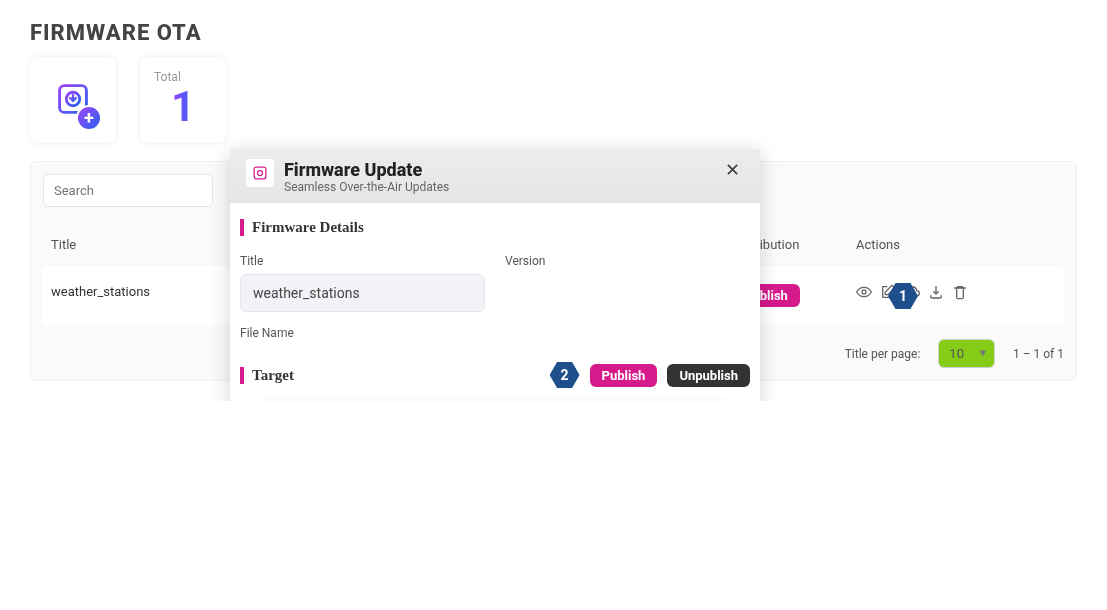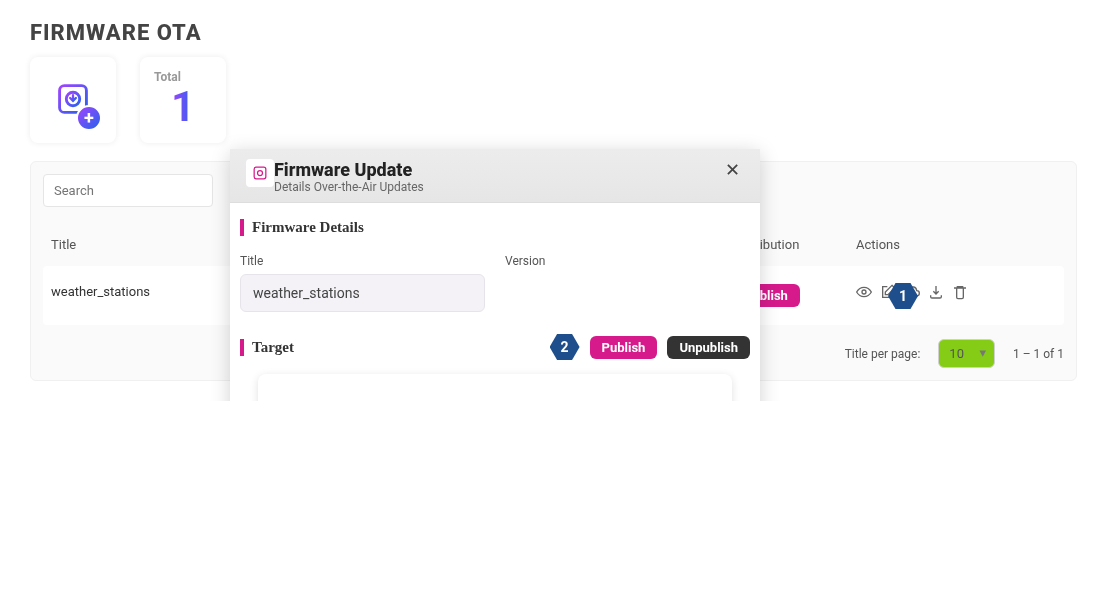--- a/index.html
+++ b/index.html
@@ -4,21 +4,21 @@
 <style>
   * { box-sizing: border-box; margin: 0; padding: 0; font-family: -apple-system, BlinkMacSystemFont, "Segoe UI", Roboto, sans-serif; }
   body { background: #fff; color: #333; font-size: 14px; padding: 20px 30px; width: 1107px; }
 
   .page-title { font-size: 22px; font-weight: 800; letter-spacing: 1px; color: #444; margin-bottom: 12px; text-transform: uppercase; }
 
   .cards-row { display: flex; gap: 24px; }
   .card { border-radius: 8px; box-shadow: 0 0 6px rgba(0,0,0,0.08); background: #fff; padding: 8px 14px; min-height: 86px; display: flex; flex-direction: column; align-items: center; justify-content: center; }
   .fw-card { width: 86px; }
   .total-card { width: 86px; align-items: flex-start; }
-  .total-label { font-size: 12px; color: #999; font-weight: 700; }
+  .total-label { font-size: 12px; color: #999; font-weight: 400; }
   .total-value { font-size: 42px; font-weight: 700; background: linear-gradient(90deg,#a044ff,#2563eb); -webkit-background-clip: text; background-clip: text; color: transparent; align-self: center; margin-top: -2px; }
 
   .chip-icon-wrap { position: relative; }
   .chip-icon { width: 46px; height: 46px; }
   .plus-badge { position: absolute; right: -6px; bottom: -6px; width: 26px; height: 26px; border-radius: 50%; background: linear-gradient(135deg,#a044ff,#2563eb); display: flex; align-items: center; justify-content: center; color: #fff; font-size: 18px; font-weight: 700; border: 2px solid #fff; }
 
   .main-area { position: relative; margin-top: 18px; }
   .list-panel { border-radius: 6px; background: #fafafa; border: 1px solid #f0f0f0; padding: 12px; }
   .search-input { width: 170px; padding: 8px 10px; border: 1px solid #e5e5e5; border-radius: 4px; font-size: 13px; color: #555; }
   .table-head { display: flex; padding: 30px 8px 14px; color: #555; font-size: 13px; }
@@ -31,21 +31,21 @@
   .pill-dark { background: #333; }
   .actions-icons { display: inline-flex; gap: 8px; color: #666; }
   .actions-icons svg { width: 16px; height: 16px; }
 
   .pager-row { display: flex; justify-content: flex-end; align-items: center; gap: 18px; margin-top: 14px; font-size: 12px; color: #555; }
   .pager-select { border: 1px solid #d0d0d0; border-radius: 6px; padding: 6px 30px 6px 10px; font-size: 13px; position: relative; background: #84cc16; }
   .pager-select::after { content: "▾"; position: absolute; right: 8px; top: 5px; color: #777; }
 
   
   .modal { position: absolute; left: 200px; top: -12px; width: 530px; background: #fff; border-radius: 4px; box-shadow: 0 4px 20px rgba(0,0,0,0.18); }
-  .modal-head { display: flex; align-items: flex-start; padding: 10px 16px 8px; background: linear-gradient(#ececec,#e6e6e6); border-bottom: 1px solid #ddd; }
+  .modal-head { display: flex; align-items: flex-start; gap: 10px; padding: 10px 16px 8px; background: linear-gradient(#ececec,#e6e6e6); border-bottom: 1px solid #ddd; }
   .modal-head-icon { width: 28px; height: 28px; display:flex; align-items:center; justify-content:center; background:#fff; border-radius:4px; }
   .modal-title { font-size: 18px; font-weight: 800; color: #222; }
   .modal-sub { font-size: 12px; color: #666; }
   .modal-close { margin-left: auto; font-size: 18px; color: #444; cursor: pointer; padding: 0 4px; }
 
   .modal-body { padding: 16px 10px 20px; }
   .section-h { border-left: 4px solid #d61a8c; padding-left: 8px; font-size: 15px; font-weight: 700; margin-bottom: 18px; font-family: Liberation Serif, serif; }
   .field-row { display: flex; gap: 20px; margin-bottom: 14px; }
   .field { flex: 1; }
   .field-label { font-size: 12px; color: #555; margin-bottom: 6px; }
@@ -162,36 +162,37 @@
   <div class="modal">
     <div class="modal-head">
       <div class="modal-head-icon">
         <svg width="20" height="20" viewBox="0 0 48 48">
             <rect x="10" y="10" width="28" height="28" rx="5" fill="none" stroke="#d61a8c" stroke-width="3"></rect>
             <circle cx="24" cy="24" r="6" fill="none" stroke="#d61a8c" stroke-width="3"></circle>
           </svg>
       </div>
       <div>
         <div class="modal-title">Firmware Update</div>
-        <div class="modal-sub">Details Over-the-Air Updates</div>
+        <div class="modal-sub">Seamless Over-the-Air Updates</div>
       </div>
       <div class="modal-close">✕</div>
     </div>
     <div class="modal-body">
       <div class="section-h">Firmware Details</div>
       <div class="field-row">
         <div class="field">
           <div class="field-label">Title</div>
           <input class="field-input" value="weather_stations" style="">
         </div>
         <div class="field">
           <div class="field-label">Version</div>
         </div>
       </div>
       <div class="field">
+        <div class="field-label">File Name</div>
       </div>
 
       <div class="target-head">
         <div class="section-h">Target</div>
         <div class="target-buttons" style="position:relative;">
           <div class="hex" style="position:static;">2</div>
           <span class="pill pill-pink">Publish</span>
           <span class="pill pill-dark">Unpublish</span>
         </div>
       </div>

